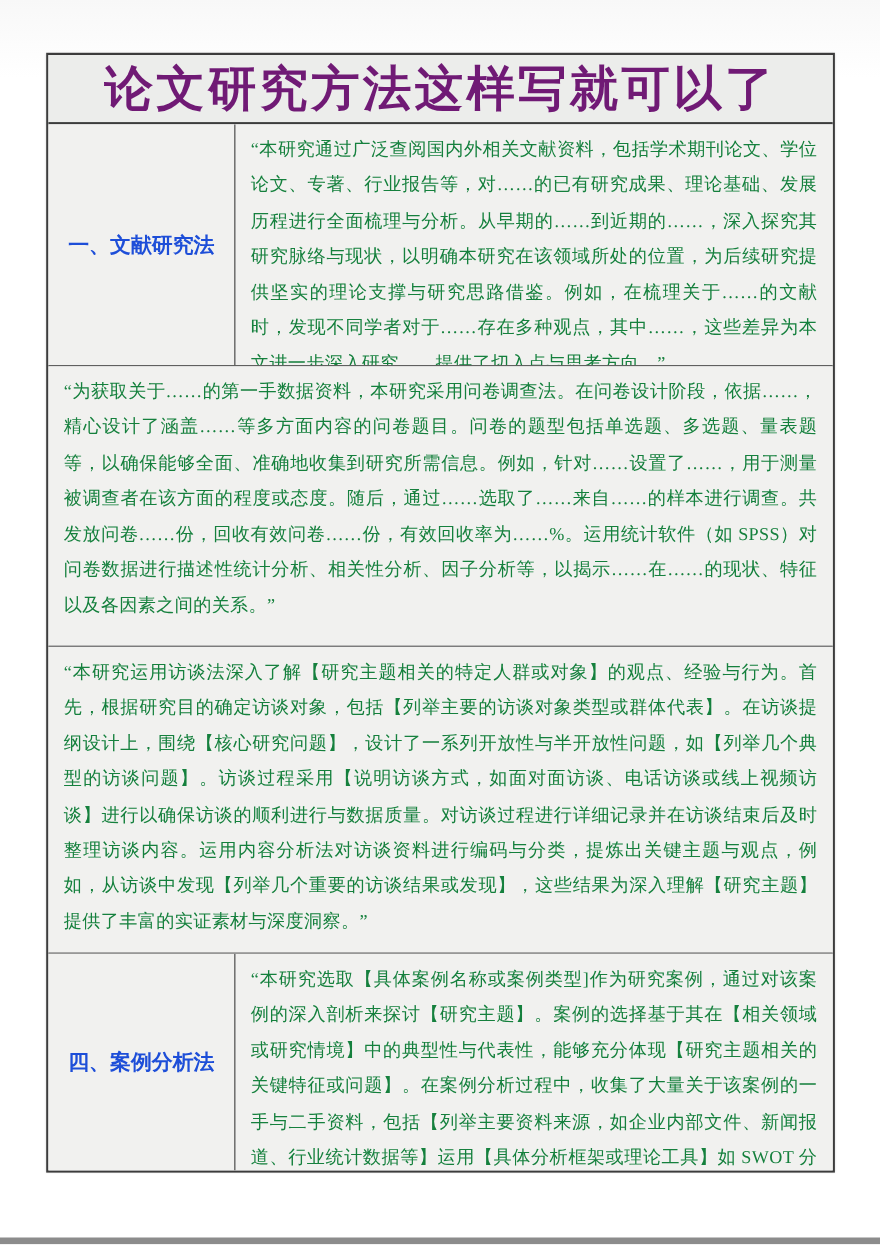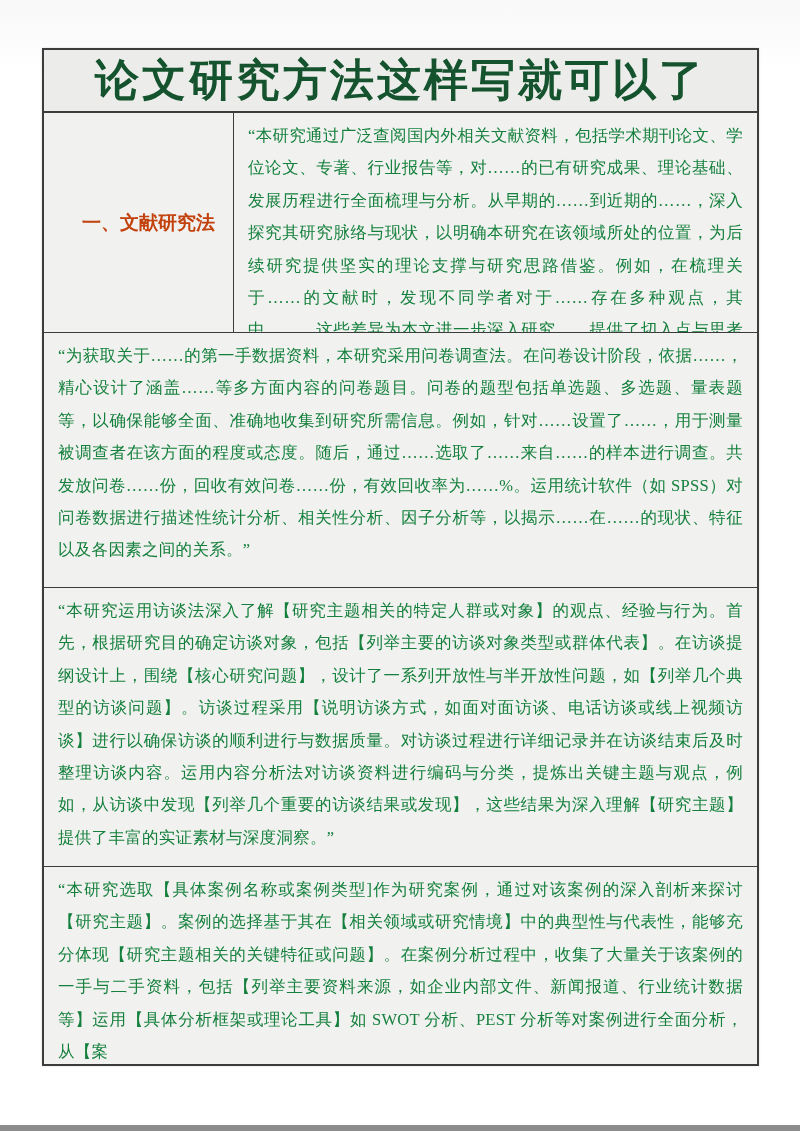--- a/index.html
+++ b/index.html
@@ -32,21 +32,21 @@
     align-items: center;
     justify-content: center;
     background: #ecedeb;
     border-bottom: 2px solid #3c3c3c;
   }
   .title-row h1 {
     margin: 0;
     font-size: 44px;
     font-weight: bold;
     letter-spacing: 3px;
-    color: #14532d;
+    color: #701a75;
     white-space: nowrap;
   }
   .method-row {
     display: flex;
     border-bottom: 1px solid #3c3c3c;
     background: #f1f1ef;
     overflow: hidden;
   }
   .method-row:last-child { border-bottom: none; }
   .row-1 { height: 220px; }
@@ -55,24 +55,23 @@
   .row-4 { height: 197px; }
   .cell-method {
     flex: 0 0 170px;
     width: 170px;
     border-right: 1px solid #3c3c3c;
     display: flex;
     align-items: center;
     justify-content: center;
     font-weight: bold;
     font-size: 19px;
-    color: #c2410c;
+    color: #1d4ed8;
     text-align: center;
     padding: 16px;
-    margin-left: 20px;
   }
   .cell-desc {
     flex: 1 1 auto;
     padding: 7px 14px 6px 14px;
     font-size: 16.5px;
     line-height: 32.4px;
     color: #15803d;
     text-align: justify;
     text-justify: inter-ideograph;
     overflow: hidden;
@@ -105,20 +104,21 @@
 
     <div class="method-row row-2">
       <div class="cell-desc">“为获取关于……的第一手数据资料，本研究采用问卷调查法。在问卷设计阶段，依据……，精心设计了涵盖……等多方面内容的问卷题目。问卷的题型包括单选题、多选题、量表题等，以确保能够全面、准确地收集到研究所需信息。例如，针对……设置了……，用于测量被调查者在该方面的程度或态度。随后，通过……选取了……来自……的样本进行调查。共发放问卷……份，回收有效问卷……份，有效回收率为……%。运用统计软件（如 SPSS）对问卷数据进行描述性统计分析、相关性分析、因子分析等，以揭示……在……的现状、特征以及各因素之间的关系。”</div>
     </div>
 
     <div class="method-row row-3">
       <div class="cell-desc">“本研究运用访谈法深入了解【研究主题相关的特定人群或对象】的观点、经验与行为。首先，根据研究目的确定访谈对象，包括【列举主要的访谈对象类型或群体代表】。在访谈提纲设计上，围绕【核心研究问题】，设计了一系列开放性与半开放性问题，如【列举几个典型的访谈问题】。访谈过程采用【说明访谈方式，如面对面访谈、电话访谈或线上视频访谈】进行以确保访谈的顺利进行与数据质量。对访谈过程进行详细记录并在访谈结束后及时整理访谈内容。运用内容分析法对访谈资料进行编码与分类，提炼出关键主题与观点，例如，从访谈中发现【列举几个重要的访谈结果或发现】，这些结果为深入理解【研究主题】提供了丰富的实证素材与深度洞察。”</div>
     </div>
 
     <div class="method-row row-4">
+      <div class="cell-method">四、案例分析法</div>
       <div class="cell-desc">“本研究选取【具体案例名称或案例类型]作为研究案例，通过对该案例的深入剖析来探讨【研究主题】。案例的选择基于其在【相关领域或研究情境】中的典型性与代表性，能够充分体现【研究主题相关的关键特征或问题】。在案例分析过程中，收集了大量关于该案例的一手与二手资料，包括【列举主要资料来源，如企业内部文件、新闻报道、行业统计数据等】运用【具体分析框架或理论工具】如 SWOT 分析、PEST 分析等对案例进行全面分析，从【案</div>
     </div>
 
   </div>
 
   <div class="bottom-bar"></div>
 
 </div>
 
 </body></html>

